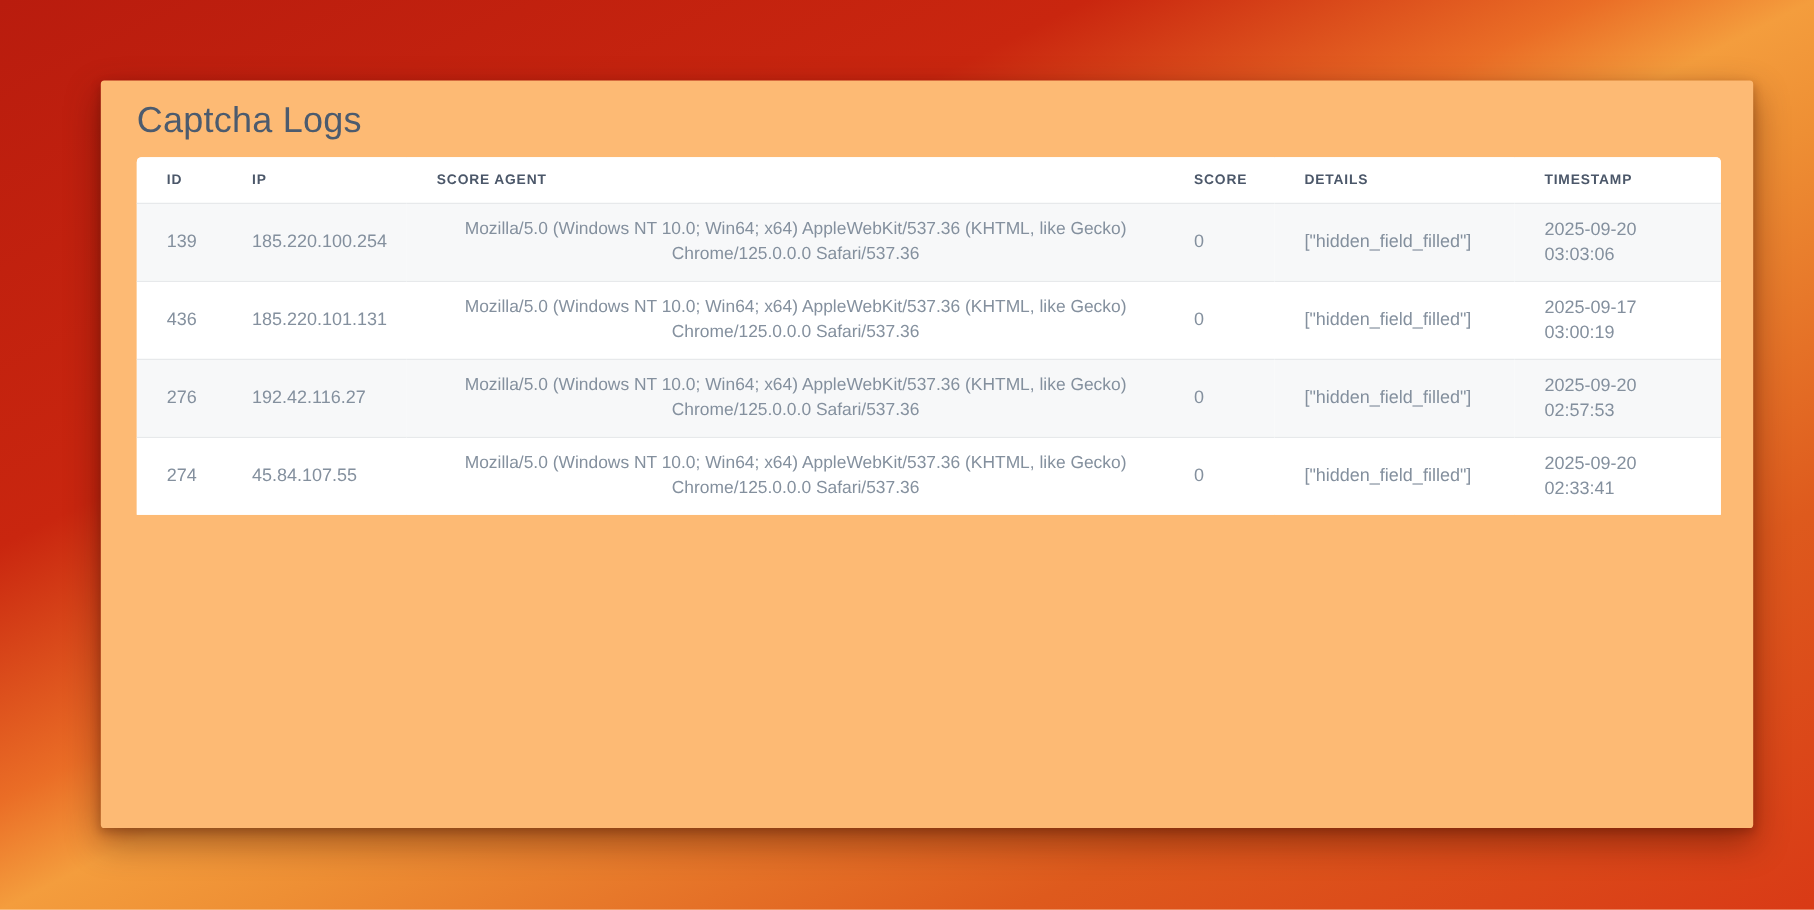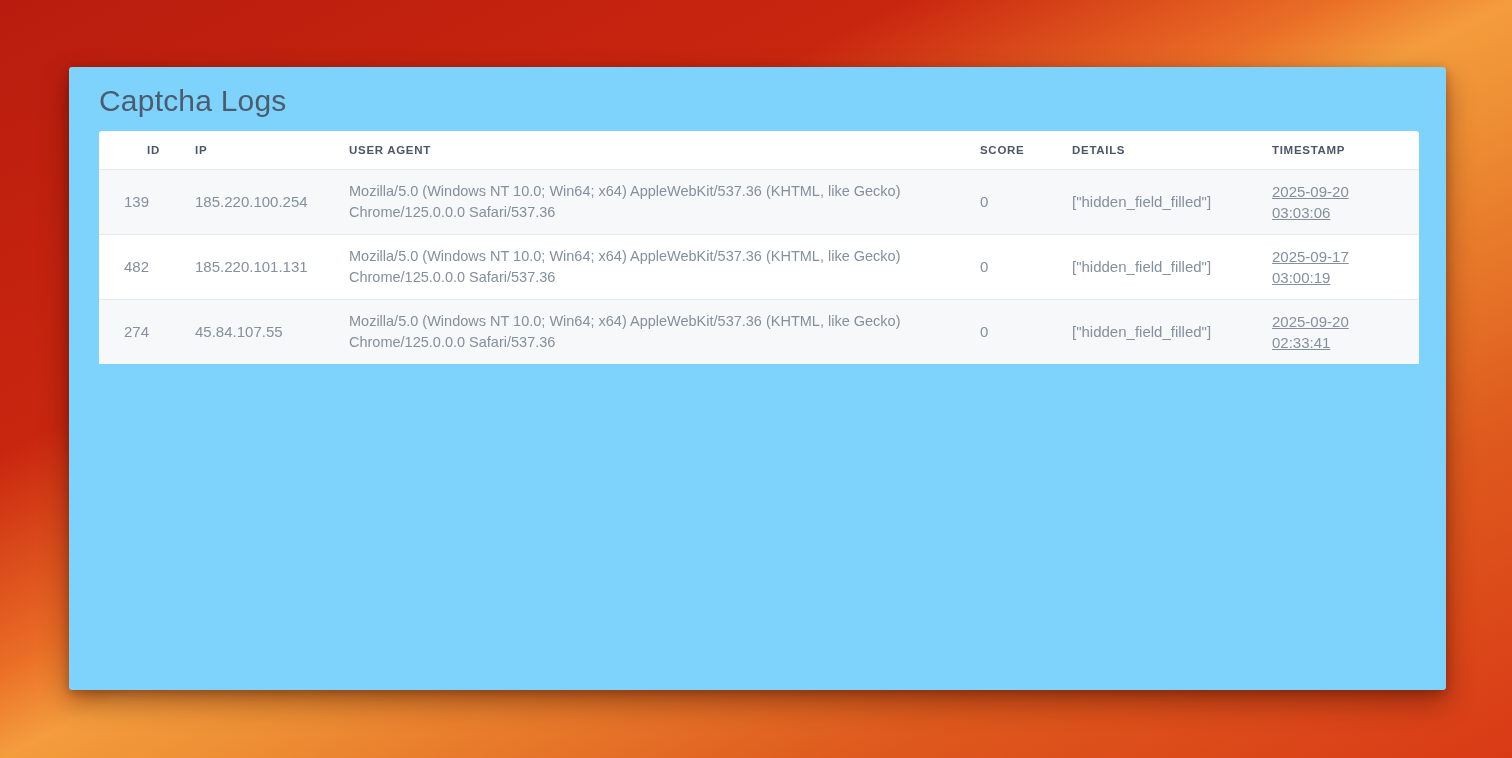--- a/index.html
+++ b/index.html
@@ -14,23 +14,23 @@
       #b91c0e 0%,
       #c9260f 30%,
       #ea6d26 44%,
       #f49d3d 50%,
       #ee8f34 57%,
       #de5a1d 78%,
       #d93a16 100%);
   }
   .card {
     position: absolute;
-    left: 69px; top: 67px;
+    left: 84px; top: 67px;
     width: 1377px; height: 623px;
-    background: #7dd3fc;
+    background: #fdba74;
     border-radius: 3px;
     box-shadow: 0 12px 28px rgba(60, 10, 0, 0.45), 0 3px 8px rgba(60, 10, 0, 0.25);
     overflow: hidden;
   }
   .page-title {
     margin: 0;
     padding: 15px 0 0 30px;
     font-size: 30px;
     line-height: 37px;
     font-weight: 500;
@@ -50,77 +50,85 @@
     height: 38px;
     text-align: left;
     vertical-align: middle;
     padding: 0 10px 0 25px;
     font-size: 11.5px;
     font-weight: 700;
     letter-spacing: 0.7px;
     color: #4b5769;
     background: #ffffff;
   }
-  .log-table th:first-child { border-top-left-radius: 4px; text-align: right; }
+  .log-table th:first-child { border-top-left-radius: 4px; }
   .log-table th:last-child { border-top-right-radius: 4px; }
   .log-table td {
     height: 65px;
     vertical-align: middle;
     padding: 0 10px 0 25px;
     font-size: 15px;
     line-height: 21.5px;
     color: #84909e;
     border-top: 1px solid #e7e9eb;
   }
   .log-table tbody tr:nth-child(odd) td { background: #f7f8f9; }
   .log-table tbody tr:nth-child(even) td { background: #ffffff; }
 
   .col-id        { width: 71px; }
   .col-ip        { width: 154px; }
-  .col-user_agent{ width: 631px; }
+  .col-user_agent{ width: 631px; text-align: center; }
   .col-score     { width: 92px; }
   .col-details   { width: 200px; }
   .col-timestamp { width: 172px; }
 
   td.col-user_agent { font-size: 14.5px; padding-right: 8px; }
   td.col-details    { white-space: nowrap; padding-right: 0; }
-  td.col-timestamp  { padding-right: 26px; text-decoration: underline; }
+  td.col-timestamp  { padding-right: 26px; }
 </style>
 </head>
 <body>
 
 <div class="card">
   <h1 class="page-title">Captcha Logs</h1>
   <table class="log-table">
     <thead>
       <tr>
           <th class="col-id">ID</th>
           <th class="col-ip">IP</th>
-          <th class="col-user_agent">USER AGENT</th>
+          <th class="col-user_agent">SCORE AGENT</th>
           <th class="col-score">SCORE</th>
           <th class="col-details">DETAILS</th>
           <th class="col-timestamp">TIMESTAMP</th>
         </tr>
     </thead>
     <tbody>
         <tr>
           <td class="col-id">139</td>
           <td class="col-ip">185.220.100.254</td>
           <td class="col-user_agent">Mozilla/5.0 (Windows NT 10.0; Win64; x64) AppleWebKit/537.36 (KHTML, like Gecko) Chrome/125.0.0.0 Safari/537.36</td>
           <td class="col-score">0</td>
           <td class="col-details">["hidden_field_filled"]</td>
           <td class="col-timestamp">2025-09-20 03:03:06</td>
         </tr>
         <tr>
-          <td class="col-id">482</td>
+          <td class="col-id">436</td>
           <td class="col-ip">185.220.101.131</td>
           <td class="col-user_agent">Mozilla/5.0 (Windows NT 10.0; Win64; x64) AppleWebKit/537.36 (KHTML, like Gecko) Chrome/125.0.0.0 Safari/537.36</td>
           <td class="col-score">0</td>
           <td class="col-details">["hidden_field_filled"]</td>
           <td class="col-timestamp">2025-09-17 03:00:19</td>
+        </tr>
+        <tr>
+          <td class="col-id">276</td>
+          <td class="col-ip">192.42.116.27</td>
+          <td class="col-user_agent">Mozilla/5.0 (Windows NT 10.0; Win64; x64) AppleWebKit/537.36 (KHTML, like Gecko) Chrome/125.0.0.0 Safari/537.36</td>
+          <td class="col-score">0</td>
+          <td class="col-details">["hidden_field_filled"]</td>
+          <td class="col-timestamp">2025-09-20 02:57:53</td>
         </tr>
         <tr>
           <td class="col-id">274</td>
           <td class="col-ip">45.84.107.55</td>
           <td class="col-user_agent">Mozilla/5.0 (Windows NT 10.0; Win64; x64) AppleWebKit/537.36 (KHTML, like Gecko) Chrome/125.0.0.0 Safari/537.36</td>
           <td class="col-score">0</td>
           <td class="col-details">["hidden_field_filled"]</td>
           <td class="col-timestamp">2025-09-20 02:33:41</td>
         </tr>
       </tbody>

